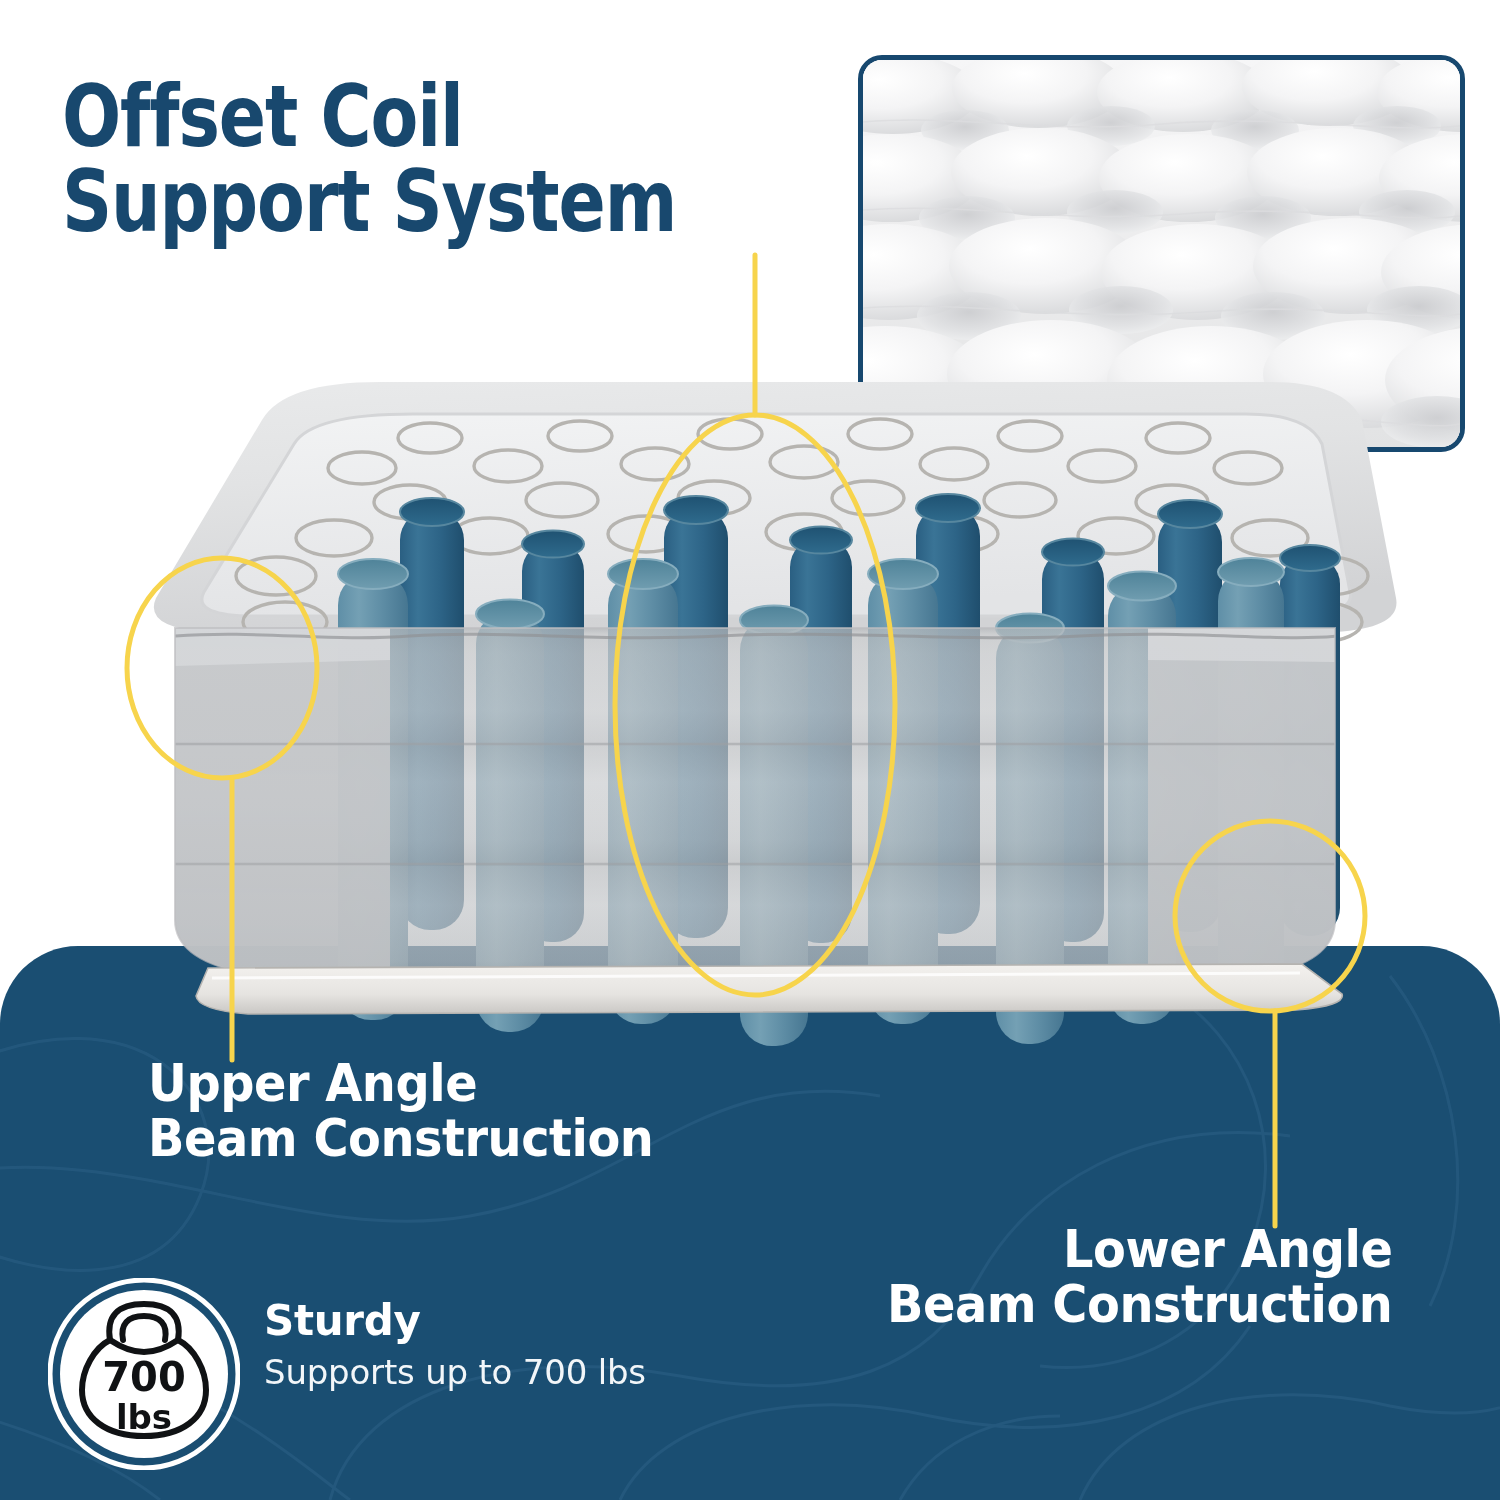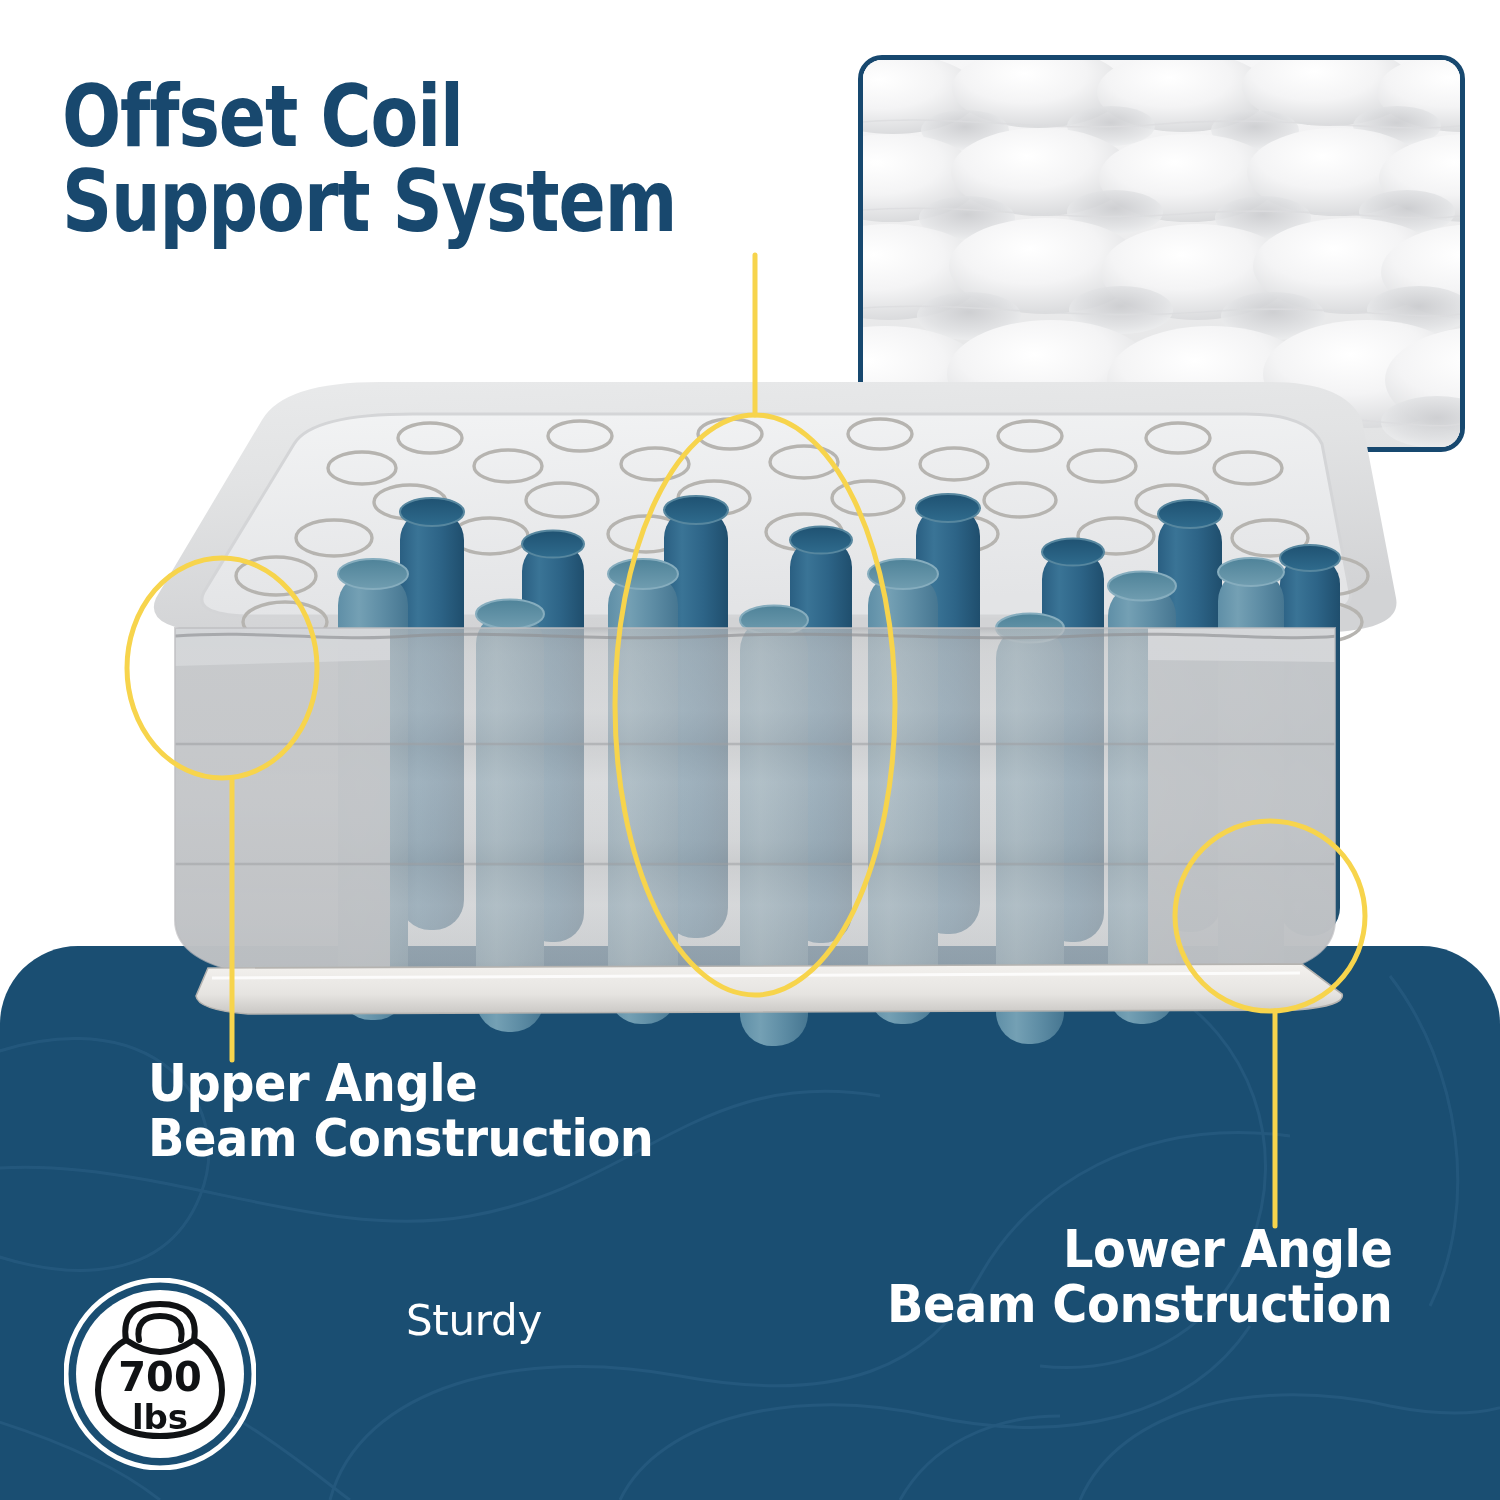--- a/index.html
+++ b/index.html
@@ -54,27 +54,27 @@
     font-size:52px;line-height:1.06;letter-spacing:-.5px;
     transform:scaleX(.92);
   }
   .lbl-upper{left:148px;top:1056px;transform-origin:left top;}
   .lbl-lower{right:108px;top:1222px;text-align:right;transform-origin:right top;}
   .lbl .l2{display:block;}
 
   
   .badge-row{position:absolute;left:48px;top:1278px;width:640px;height:200px;}
   .badge{
-    position:absolute;left:16px;top:0;width:192px;height:192px;
+    position:absolute;left:0;top:0;width:192px;height:192px;
   }
   .badge svg{display:block;width:192px;height:192px;}
   .badge-text{position:absolute;left:216px;top:20px;width:420px;color:#fff;}
   .badge-title{
     font-family:"DejaVu Sans", sans-serif;
-    font-weight:normal;font-size:42px;line-height:1.1;letter-spacing:-.3px;text-align:center;
+    font-weight:bold;font-size:42px;line-height:1.1;letter-spacing:-.3px;
   }
   .badge-title .l2{display:block;}
   .badge-sub{
     margin-top:8px;font-size:34px;font-weight:normal;letter-spacing:-.2px;
     font-family:"DejaVu Sans", sans-serif;
     color:#f2f6f9;
   }
 </style>
 </head>
 <body>
@@ -438,17 +438,18 @@
         </g>
         <text x="96" y="113" text-anchor="middle" font-family="DejaVu Sans, sans-serif" font-size="40" font-weight="bold" fill="#101214">700</text>
         <text x="96" y="151" text-anchor="middle" font-family="DejaVu Sans, sans-serif" font-size="34" font-weight="bold" fill="#101214">lbs</text>
       </svg>
     </div>
 
     <div class="badge-text">
       <div class="badge-title">
         <span>Sturdy</span>
       </div>
+      <div class="badge-sub">Supports up to 700 lbs</div>
     </div>
 
   </div>
 
 </div>
 
 </body></html>

